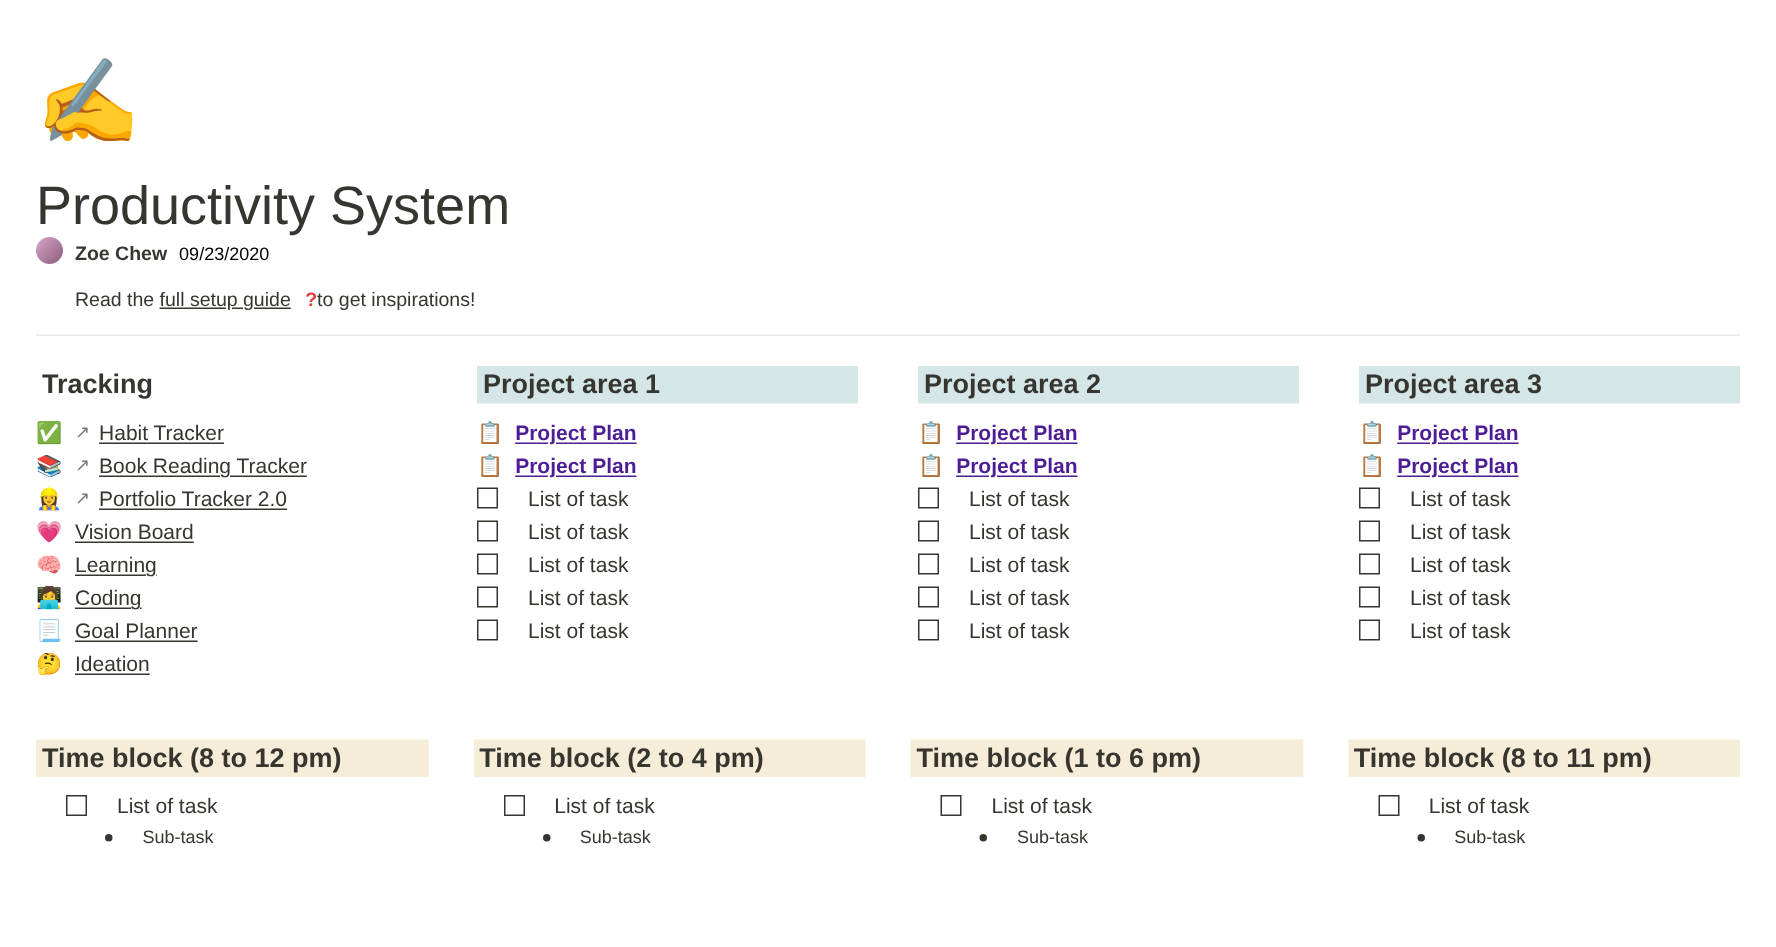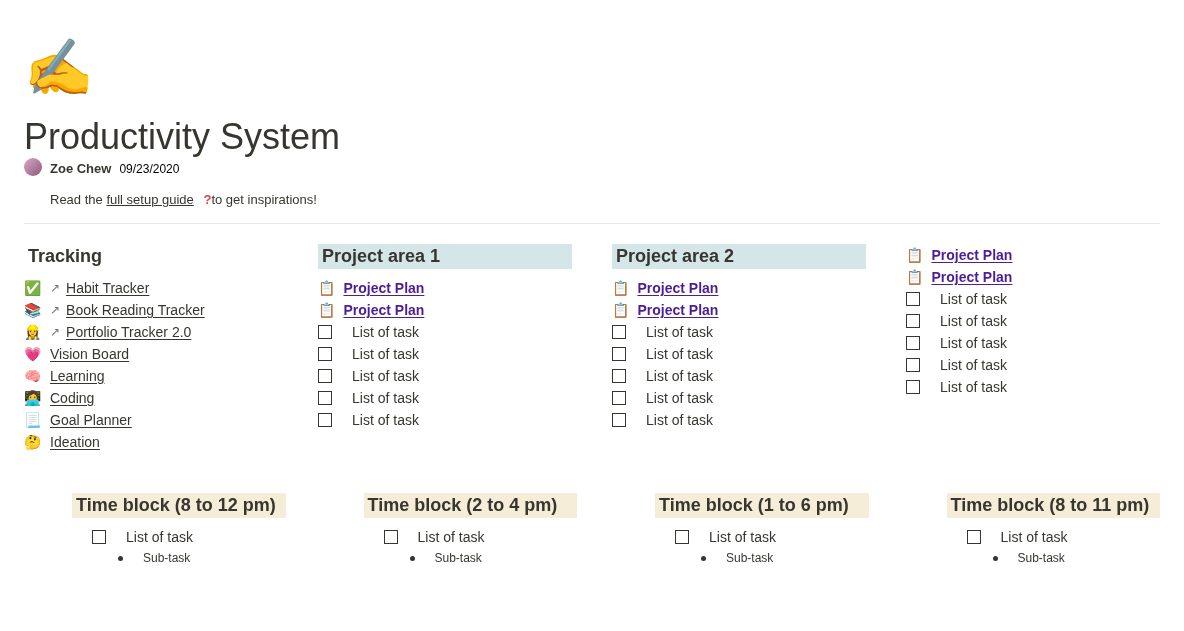--- a/index.html
+++ b/index.html
@@ -36,21 +36,21 @@
   .emoji { width:20px; display:inline-block; }
   .arrow { font-size:12px; color:#787774; }
   .u { text-decoration: underline; text-underline-offset:2px;}
   .plan-line { display:flex; align-items:center; gap:8px; padding:3px 0; }
   .plan-line .u { font-weight:600; color:#4c1d95; }
   .todo-line { display:flex; align-items:center; gap:20px; padding:3px 0; }
   .chk {
     width:14px; height:14px; border:1.5px solid #37352f; display:inline-block; flex-shrink:0;
   }
   .cols2 { display:flex; gap:30px; margin-top:40px; }
-  .col2 { flex:1;margin-left:48px; }
+  .col2 { flex:1; }
   .sub-first { padding-left:20px; }
   .bullet-line { display:flex; align-items:center; gap:18px; padding:3px 0 3px 46px; font-size:12px; }
   .bullet { width:5px; height:5px; background:#37352f; border-radius:50%; flex-shrink:0; margin-right:2px;}
 </style>
 </head>
 <body>
 
 <div class="page-icon">✍️</div>
 <h1 class="page-title">Productivity System</h1>
 
@@ -166,20 +166,21 @@
         <span class="chk"></span>
         <span>List of task</span>
       </div>
     <div class="todo-line">
         <span class="chk"></span>
         <span>List of task</span>
       </div>
   </div>
 
   <div class="col">
+    <div class="col-heading h-blue">Project area 3</div>
     <div class="plan-line">
         <span>📋</span>
         <span class="u">Project Plan</span>
       </div>
     <div class="plan-line">
         <span>📋</span>
         <span class="u">Project Plan</span>
       </div>
     <div class="todo-line">
         <span class="chk"></span>

